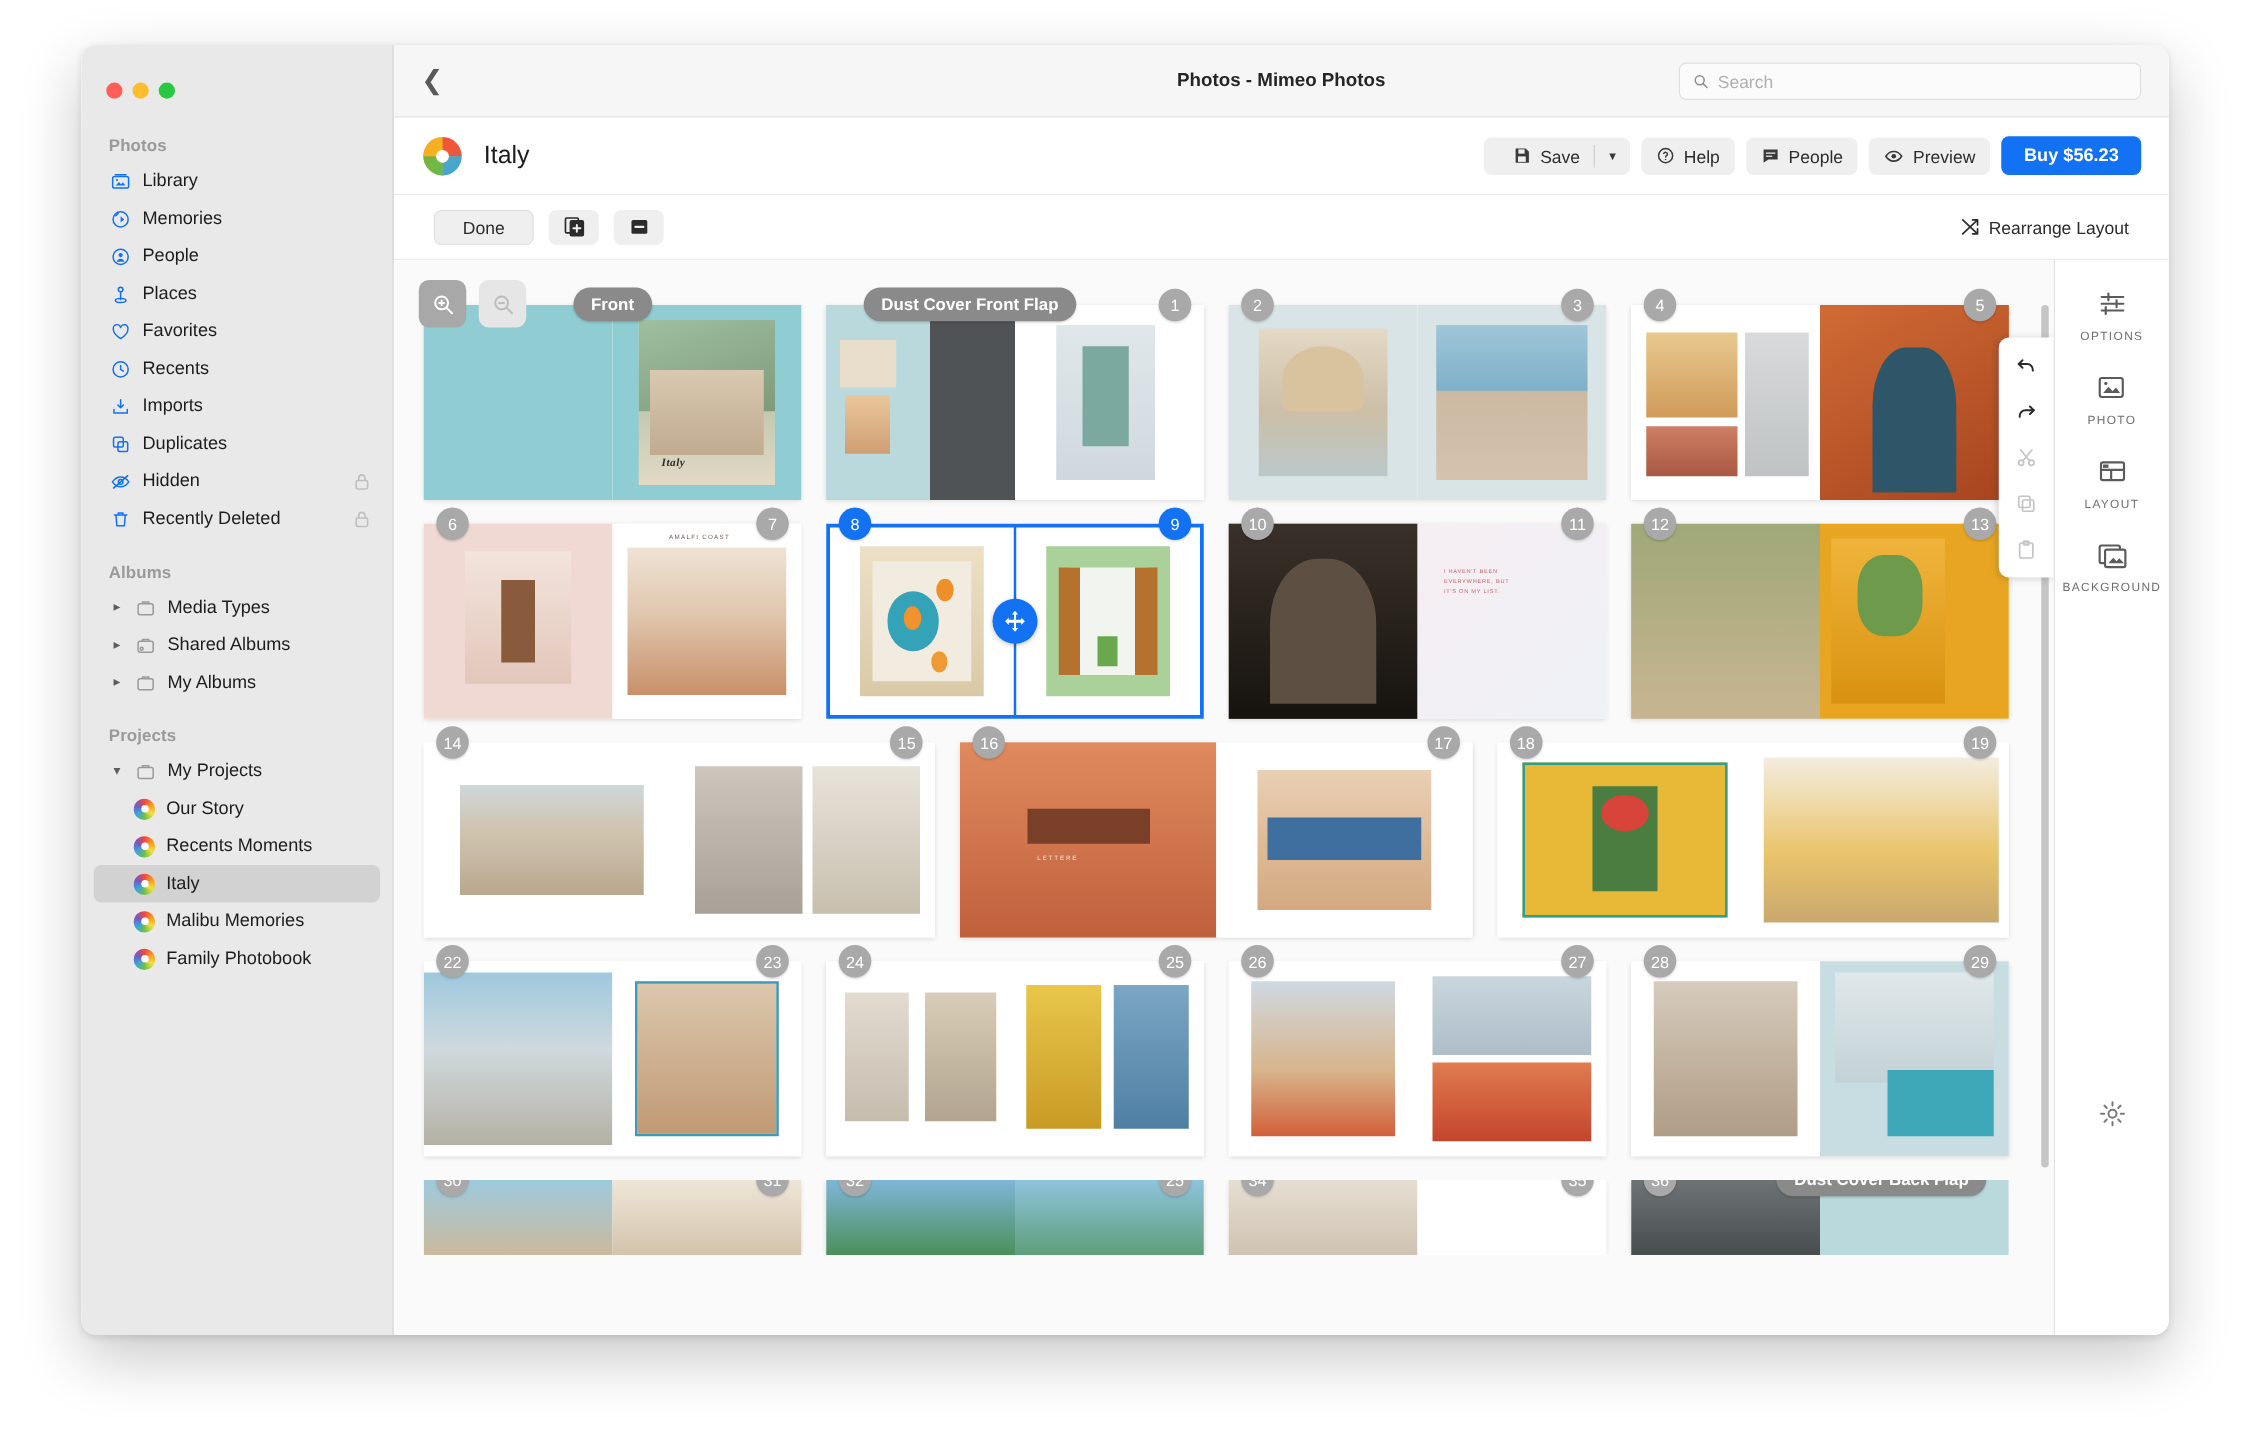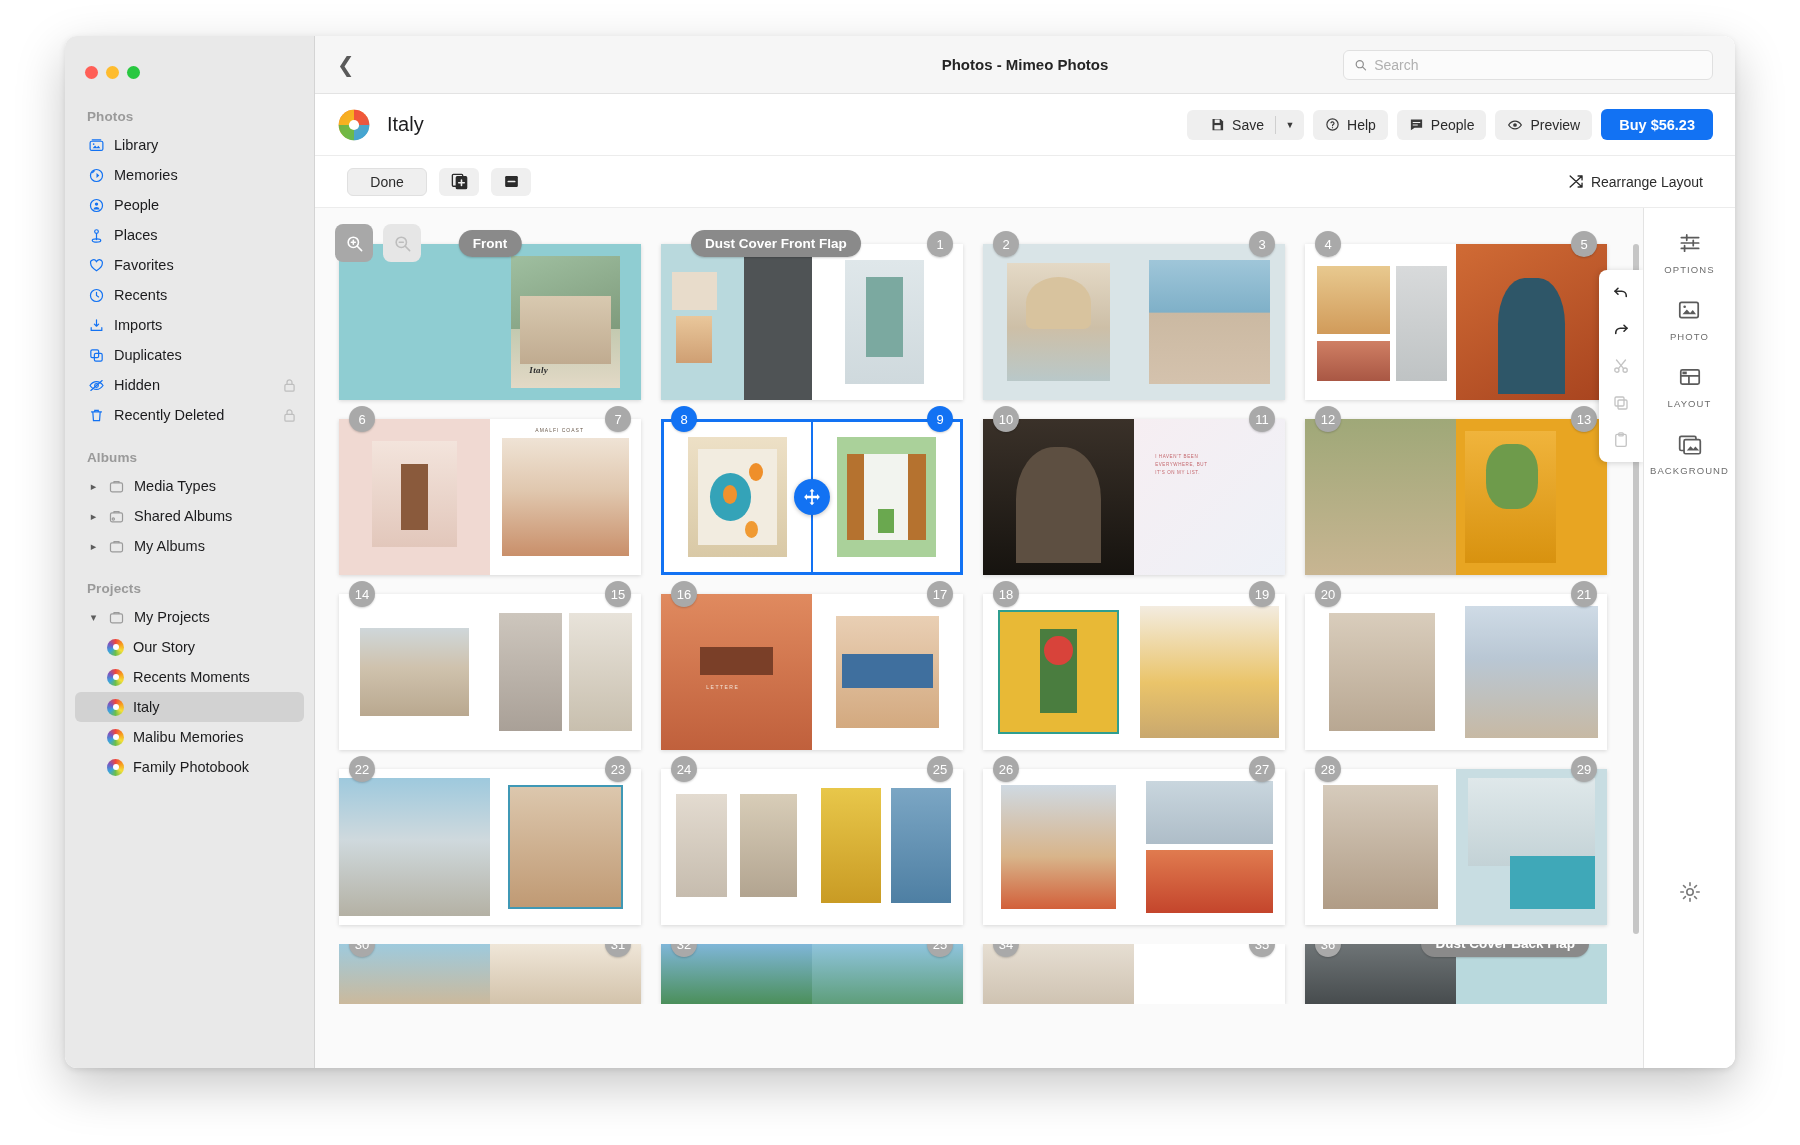--- a/index.html
+++ b/index.html
@@ -667,30 +667,20 @@
                   <div style="position:absolute;left:34%;top:14%;width:32%;height:70%;background:#4a7d3f"></div>
                   <div style="position:absolute;left:38%;top:20%;width:24%;height:24%;background:#d8433a;border-radius:50%"></div>
                 </div>
               </div>
               <div class="page" style="background:#fff">
                 <div class="ph" style="left:4%;top:8%;width:92%;height:84%;background:linear-gradient(#f3ece0 0%,#eac46a 58%,#c9a86e 100%)"></div>
               </div>
               <div class="pnum left">18</div>
               <div class="pnum right">19</div>
             </div>
-            <div class="spread">
-              <div class="page" style="background:#fff">
-                <div class="ph" style="left:16%;top:12%;width:70%;height:76%;background:linear-gradient(#d9cdbc,#b8a792)"></div>
-              </div>
-              <div class="page" style="background:#fff">
-                <div class="ph" style="left:6%;top:8%;width:88%;height:84%;background:linear-gradient(#cfdbe6 0%,#b9c7d4 40%,#c7b9a4 100%)"></div>
-              </div>
-              <div class="pnum left">20</div>
-              <div class="pnum right">21</div>
-            </div>
           </div>
 
           <div class="row">
             <div class="spread">
               <div class="page" style="background:#fff">
                 <div class="ph" style="left:0;top:6%;width:100%;height:88%;background:linear-gradient(#9ec9dd 0%,#cfd9dd 45%,#b4b1a4 100%)"></div>
               </div>
               <div class="page" style="background:#fff">
                 <div class="ph" style="left:12%;top:10%;width:76%;height:80%;background:linear-gradient(#dcc7ad,#c09a74);border:2px solid #3f98b5"></div>
               </div>

